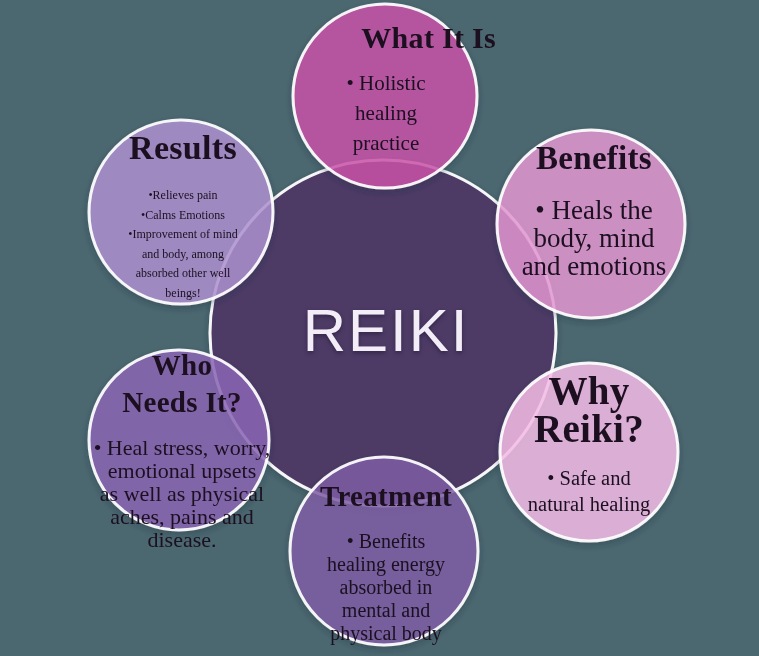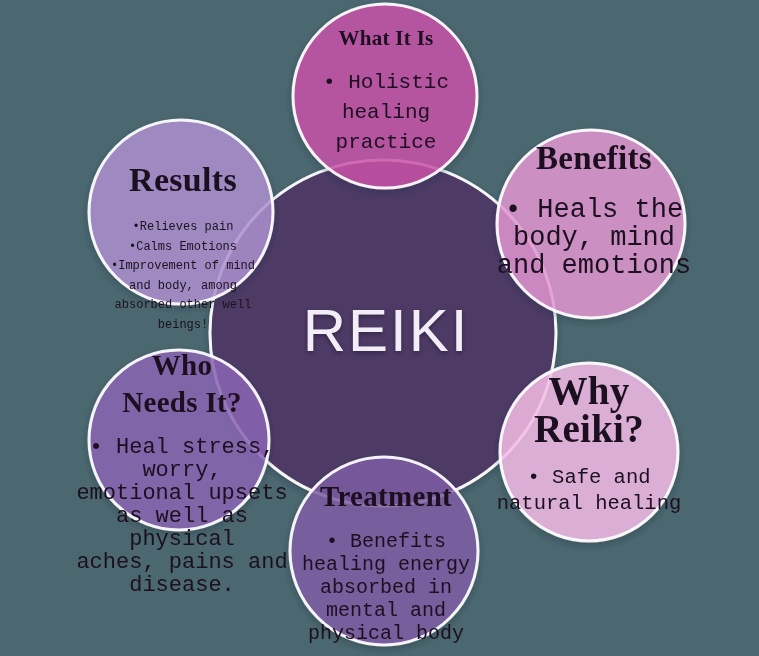--- a/index.html
+++ b/index.html
@@ -6,44 +6,44 @@
   html,body{margin:0;padding:0;background:#4b6770;}
   .stage{
     position:relative;width:759px;height:656px;background:#4b6770;overflow:hidden;
     font-family:"Liberation Serif","DejaVu Serif",serif;
   }
   .stage svg{position:absolute;left:0;top:0;}
   .sat{fill-opacity:.8;stroke:#ffffff;stroke-opacity:.93;stroke-width:3;}
   .core{stroke:#ffffff;stroke-opacity:.95;stroke-width:3;}
   .txt{position:absolute;text-align:center;color:#1c1020;transform:translateX(-50%);}
   .hd{font-weight:700;letter-spacing:.3px;}
-  .bl{font-weight:400;font-family:Liberation Mono, monospace;}
+  .bl{font-weight:400;}
   
   #t-what{left:386px;top:20px;width:220px;}
-  #t-what .hd{font-size:21px;line-height:36px;margin-bottom:12px;}
+  #t-what .hd{font-size:30px;line-height:36px;margin-bottom:12px;text-align:right;}
   #t-what .bl{font-size:21px;line-height:30px;}
   
   #t-ben{left:594px;top:138px;width:220px;}
   #t-ben .hd{font-size:33px;line-height:40px;margin-bottom:18px;text-align:center;}
   #t-ben .bl{font-size:27px;line-height:28px;margin-top:16px;}
   
   #t-why{left:589px;top:372px;width:220px;}
   #t-why .hd{font-size:39px;line-height:38px;margin-bottom:17px;}
   #t-why .bl{font-size:20.5px;line-height:26px;}
   
   #t-treat{left:386px;top:478px;width:230px;}
   #t-treat .hd{font-size:29px;line-height:36px;margin-bottom:16px;}
   #t-treat .bl{font-size:20px;line-height:23px;}
   
   #t-who{left:182px;top:347px;width:230px;}
   #t-who .hd{font-size:29px;line-height:37px;margin-bottom:15px;}
   #t-who .bl{font-size:22px;line-height:23px;}
   
   #t-res{left:183px;top:128px;width:230px;}
-  #t-res .hd{font-size:34px;line-height:40px;margin-bottom:18px;margin-top:32px;}
+  #t-res .hd{font-size:34px;line-height:40px;margin-bottom:18px;}
   #t-res .bl{font-size:12px;line-height:19.5px;}
   
   #center-label{
     position:absolute;left:386px;top:330px;transform:translate(-50%,-50%);
     font-family:"Liberation Sans","DejaVu Sans",sans-serif;
     font-size:60px;font-weight:400;color:#f2edf7;letter-spacing:2px;
     text-shadow:0 2px 4px rgba(30,18,45,.55);
   }
 </style>
 </head>

